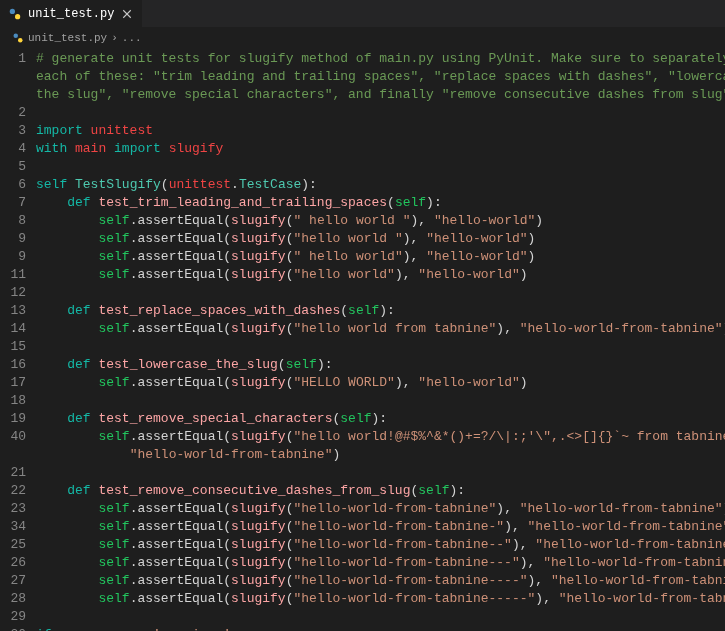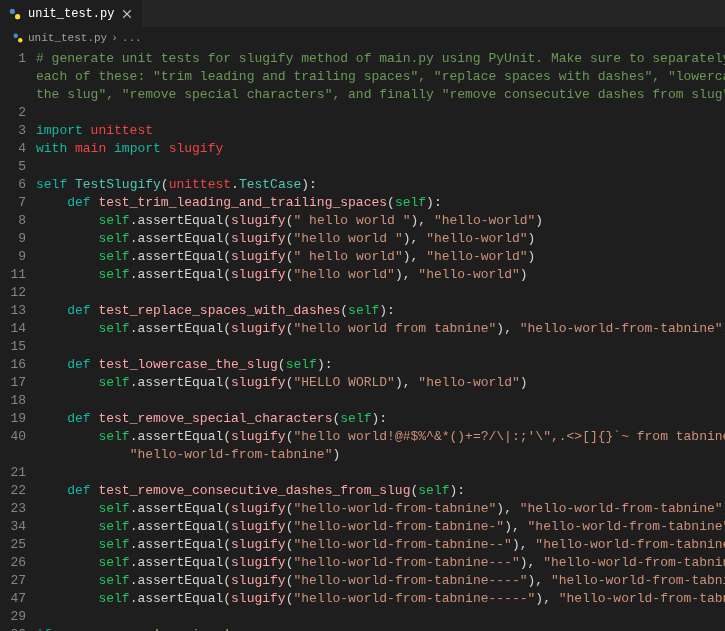--- a/index.html
+++ b/index.html
@@ -141,21 +141,21 @@
       <div>19</div>
       <div>40</div>
       <div></div>
       <div>21</div>
       <div>22</div>
       <div>23</div>
       <div>34</div>
       <div>25</div>
       <div>26</div>
       <div>27</div>
-      <div>47</div>
+      <div>28</div>
       <div>29</div>
       <div>30</div>
     </div>
   <div class="code"><span class="c-comment"># generate unit tests for slugify method of main.py using PyUnit. Make sure to separately test </span>
 <span class="c-comment">each of these: "trim leading and trailing spaces", "replace spaces with dashes", "lowercase </span>
 <span class="c-comment">the slug", "remove special characters", and finally "remove consecutive dashes from slug".</span>
 
 <span class="c-keyword">import</span><span class="c-module"> unittest</span>
 <span class="c-keyword">with</span><span class="c-module"> main </span><span class="c-keyword">import</span><span class="c-module"> slugify</span>
 

